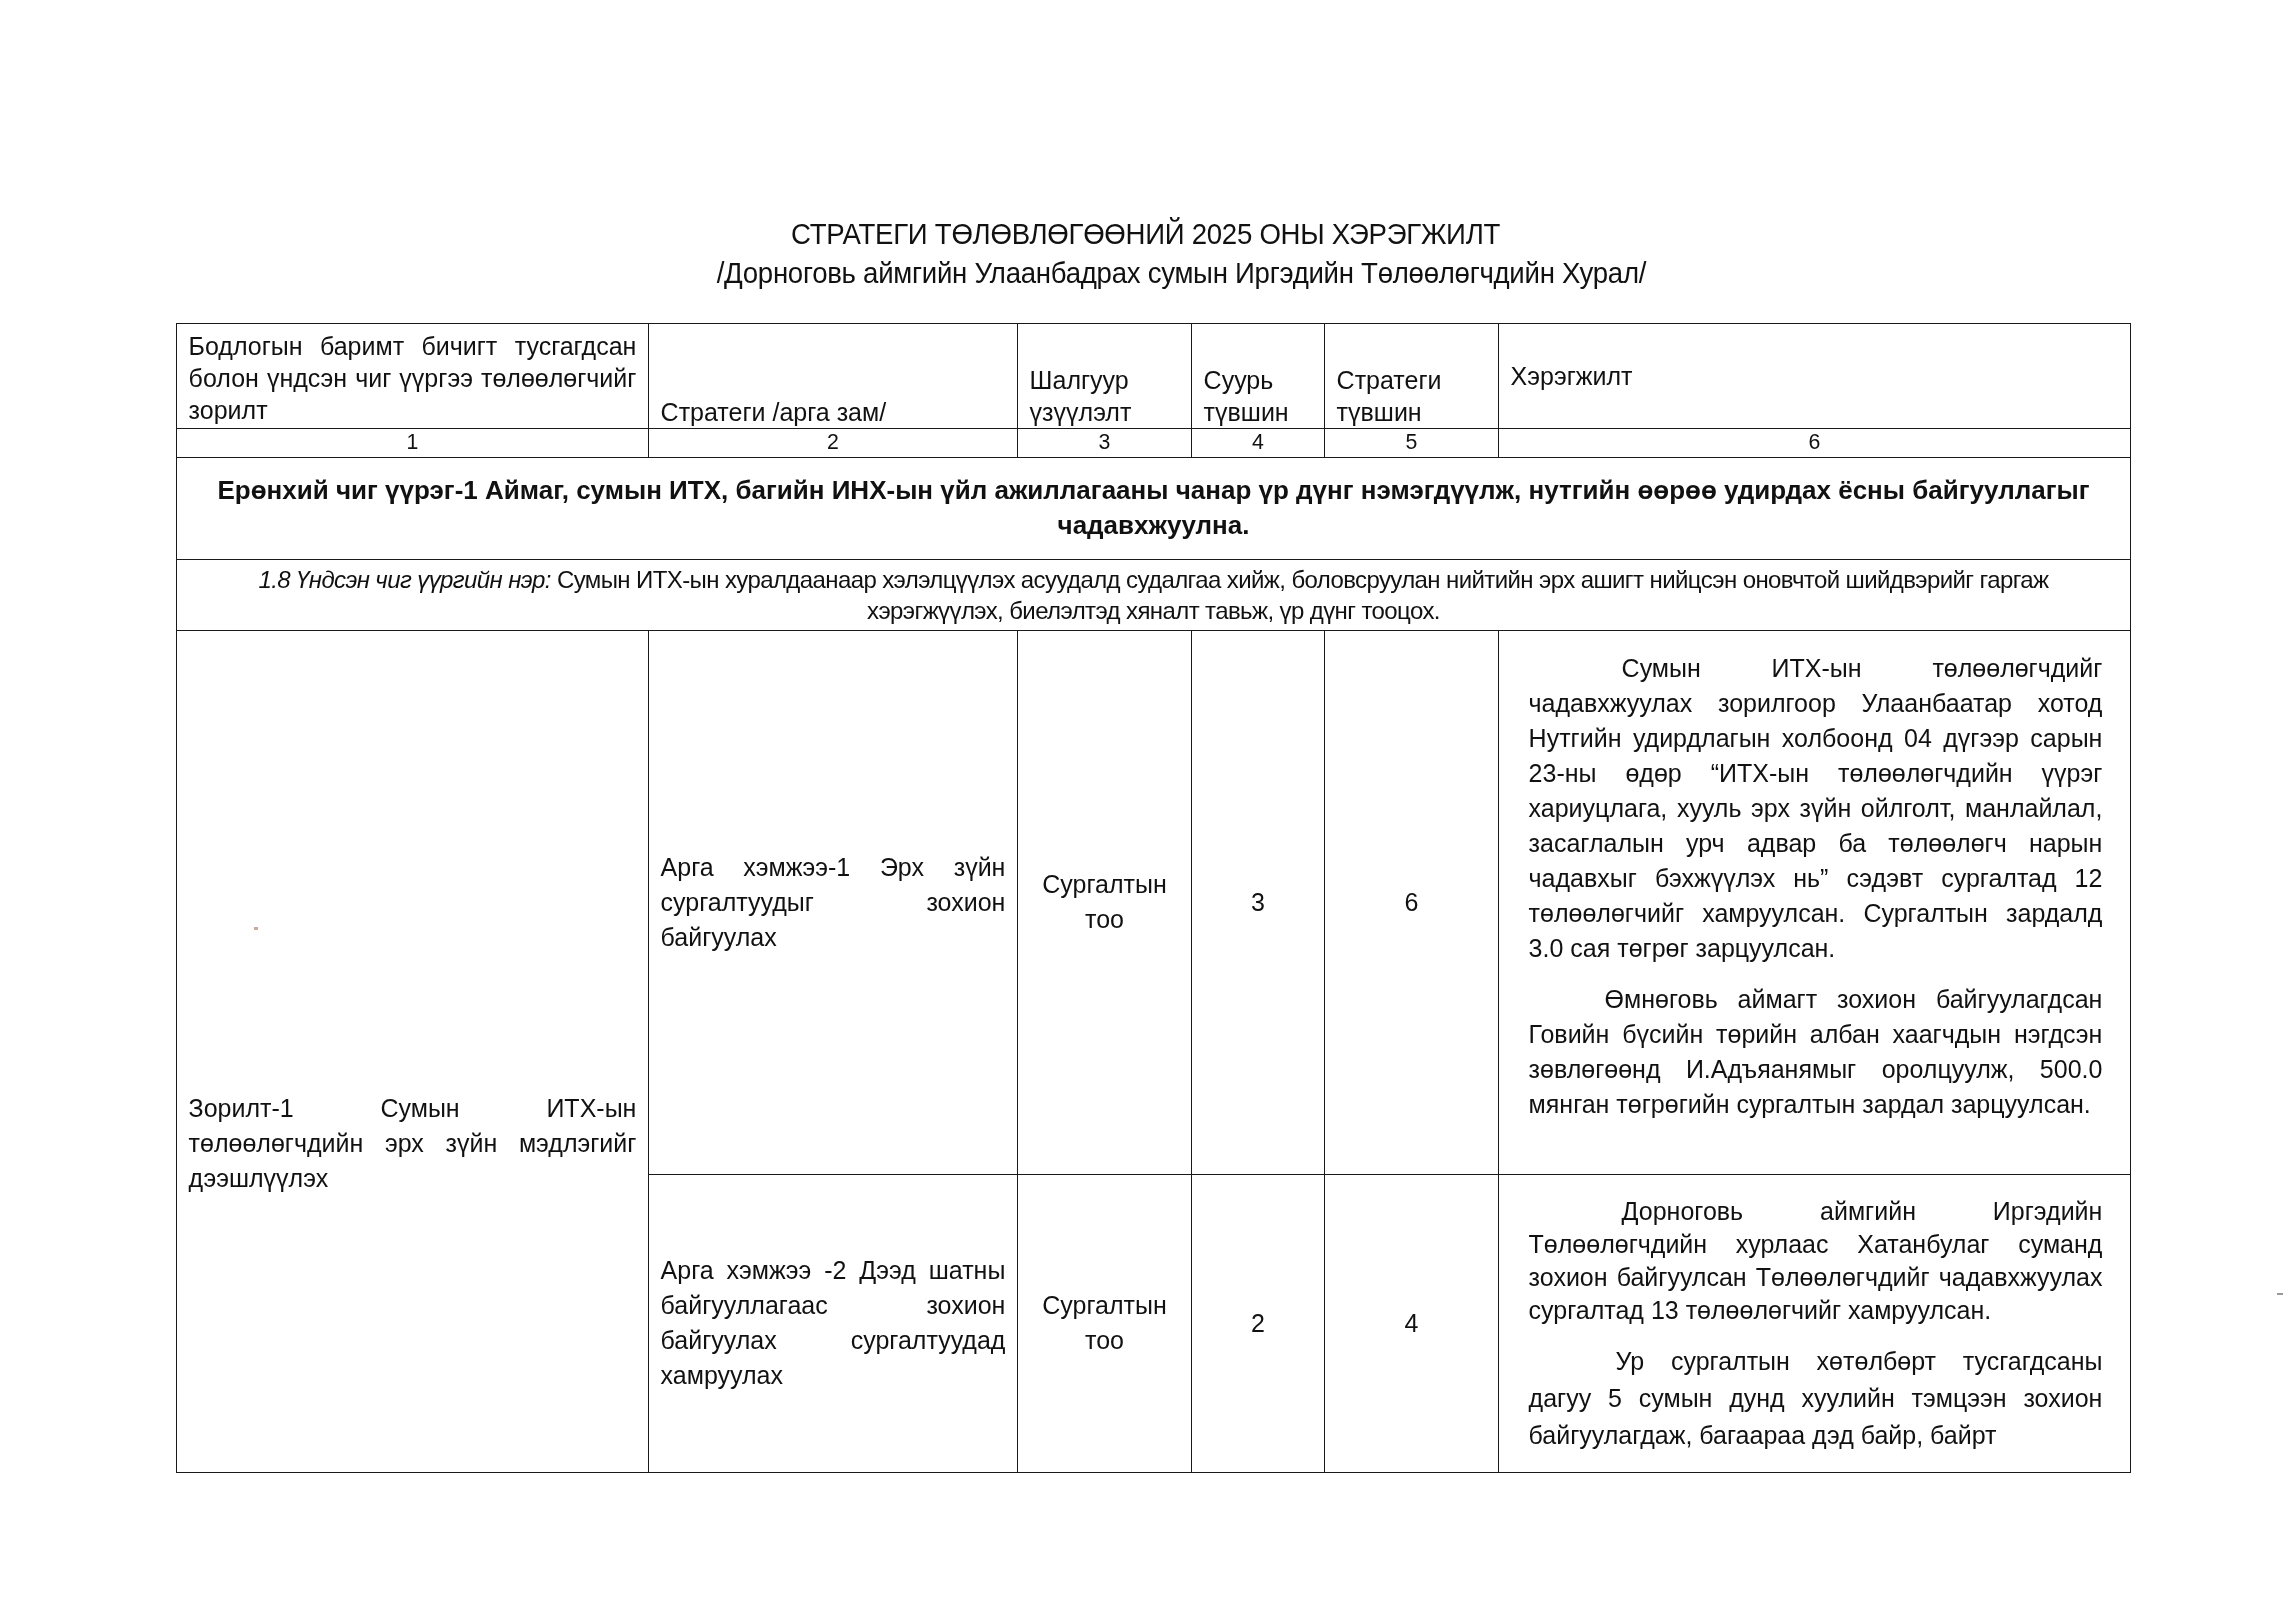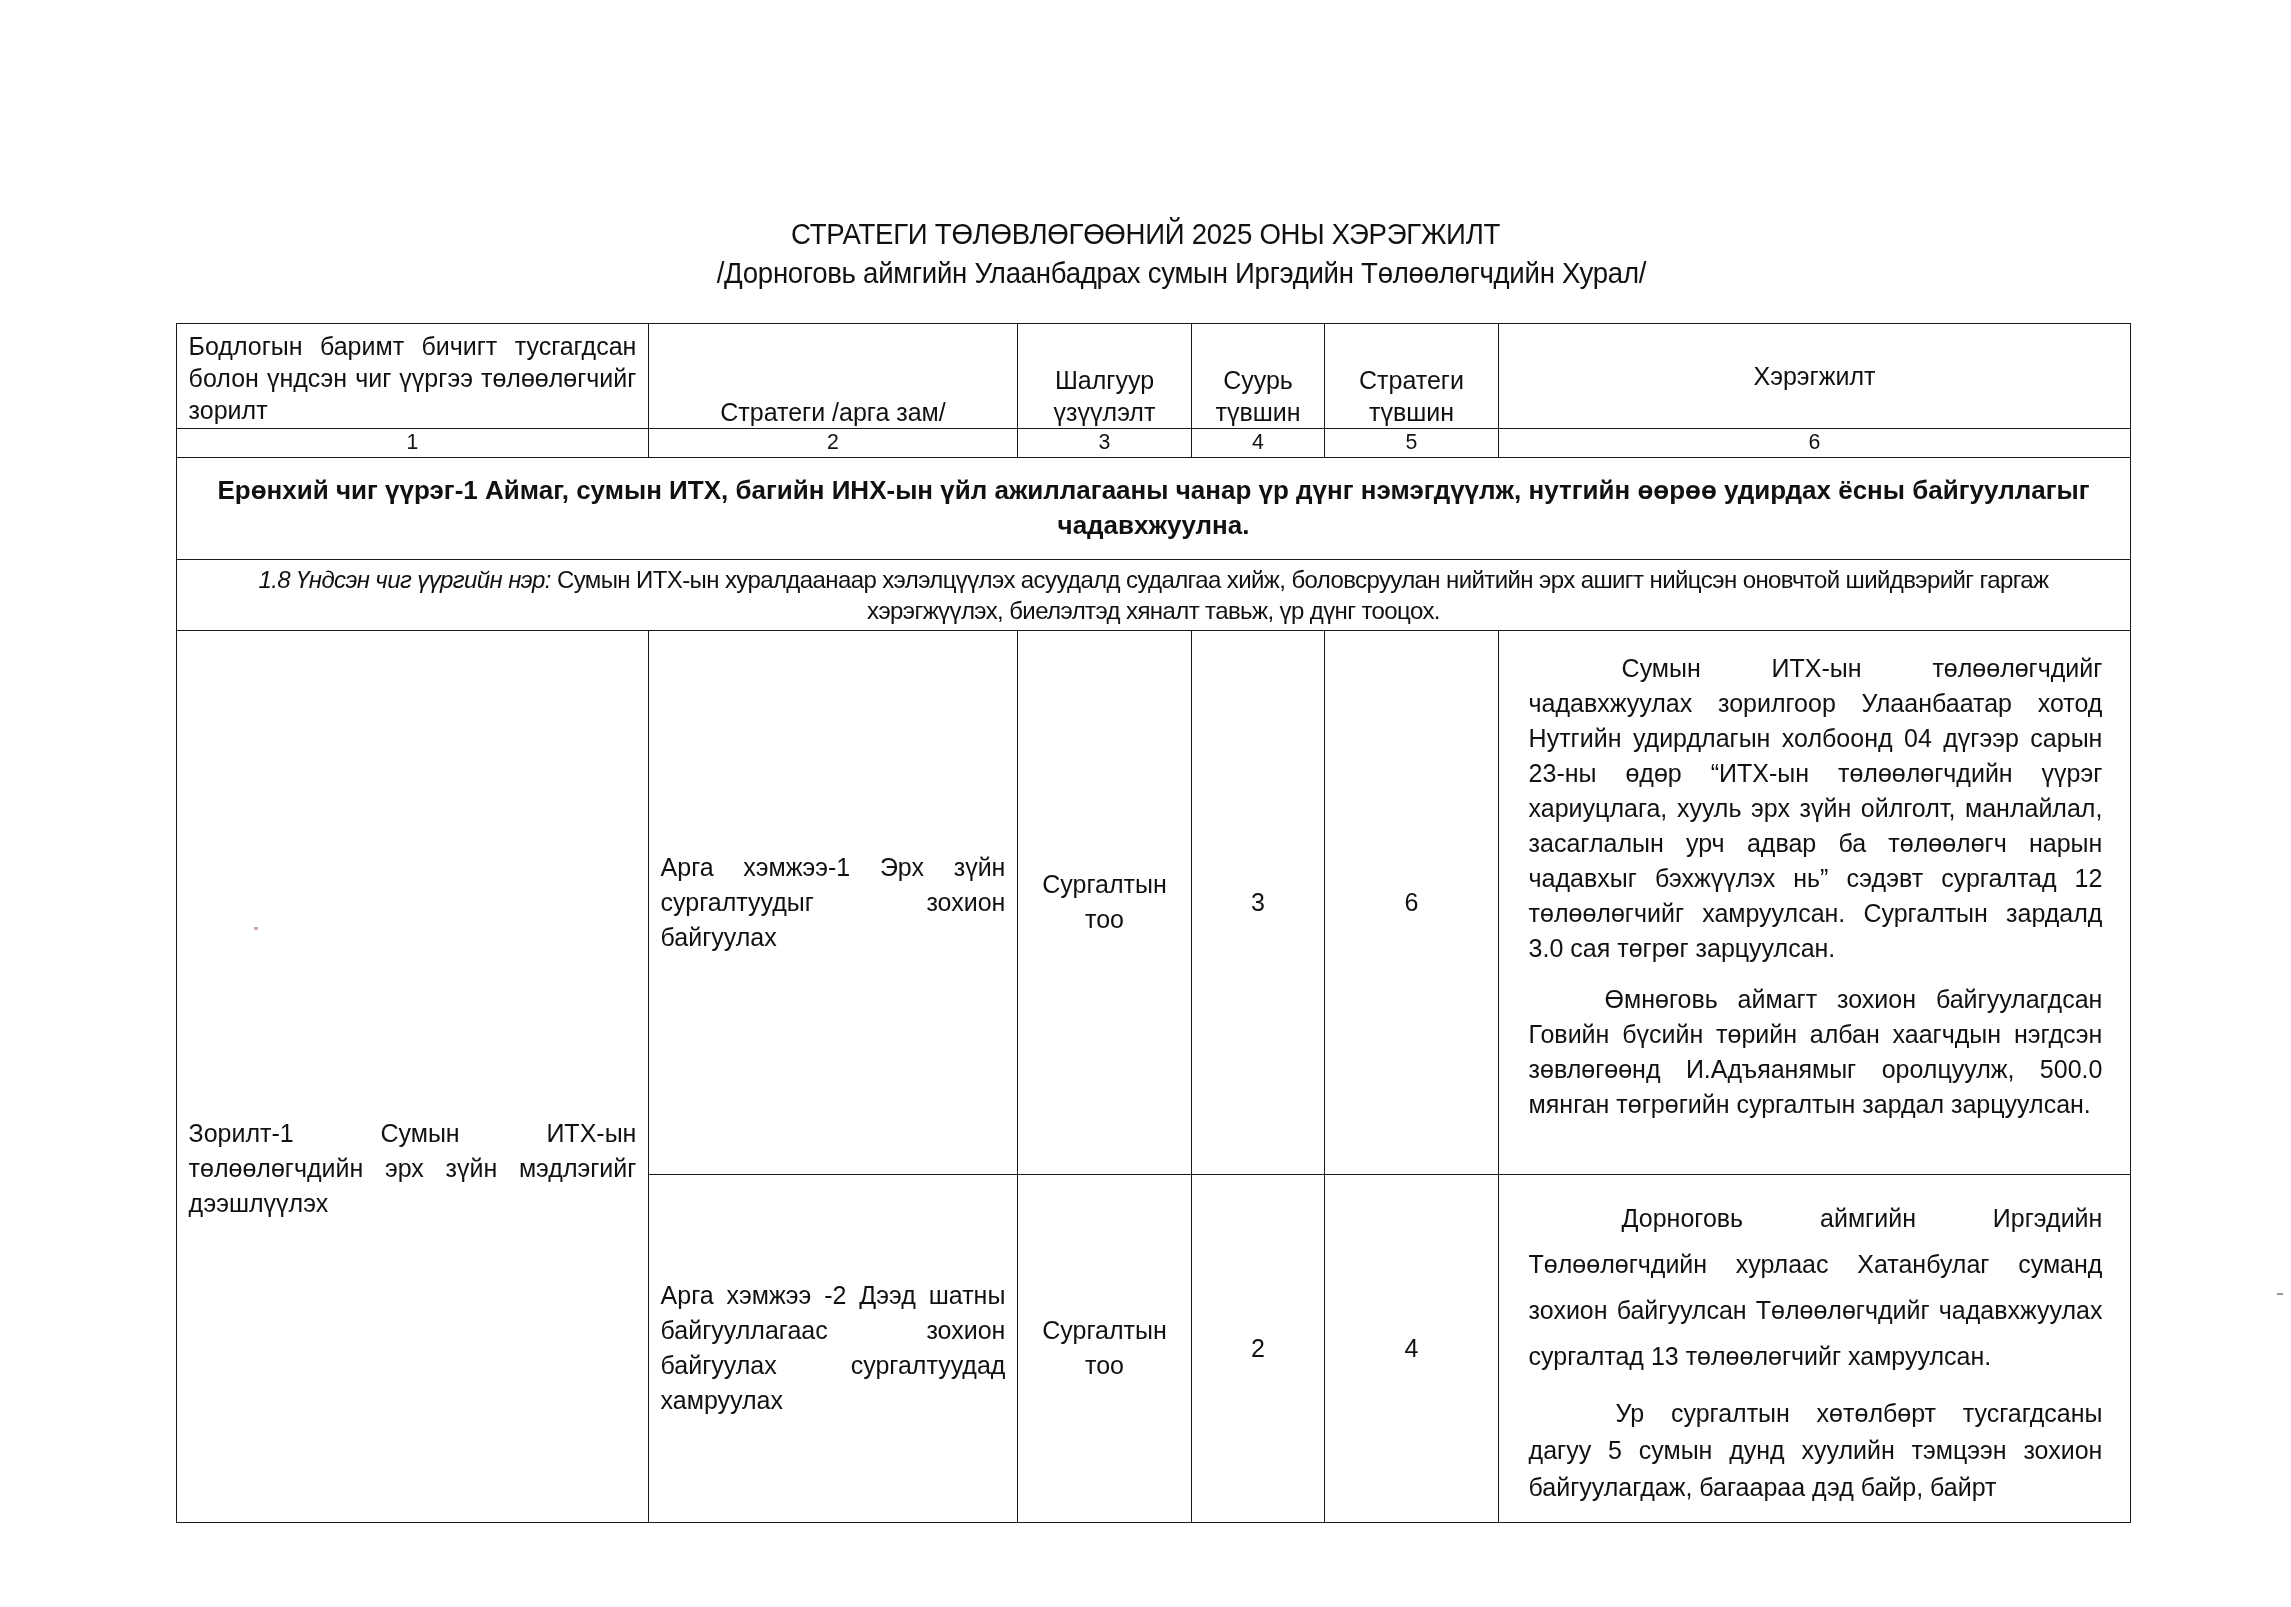--- a/index.html
+++ b/index.html
@@ -21,34 +21,34 @@
     border-collapse: collapse; table-layout: fixed;
     font-size: 25px; line-height: 35px;
   }
   table.plan td {
     border: 1.9px solid #1a1a1a; padding: 0 11.6px; vertical-align: middle;
   }
   .c1 { width: 472px; } .c2 { width: 369px; } .c3 { width: 174px; }
   .c4 { width: 133px; } .c5 { width: 174px; } .c6 { width: 632px; }
   .hdr td { height: 102px; }
   .hdr .left-hdr { text-align: justify; text-align-last: left; vertical-align: bottom; padding-bottom: 1.9px; line-height: 32px; }
-  .hdr .center { text-align: center; vertical-align: bottom; padding-bottom: 0px; line-height: 32px; }
+  .hdr .center { text-align: left; vertical-align: bottom; padding-bottom: 0px; line-height: 32px; }
   .num td { height: 28px; text-align: center; font-size: 21.3px; line-height: 25px; vertical-align: top; }
   .goal td { height: 101px; text-align: center; font-weight: bold; font-size: 26px; line-height: 35px; margin-left: 38px; }
   .task td { height: 70px; text-align: center; font-size: 24px; line-height: 31px; letter-spacing: -0.6px; }
   .task .task-lead { font-style: italic; }
   .objective { text-align: justify; text-align-last: left; padding-top: 184px !important; }
   .strategy { text-align: justify; text-align-last: left; padding: 0 11.6px; }
   .metric, .value { text-align: center; }
   .impl { text-align: justify; vertical-align: top !important; padding: 3.9px 11.6px 0 13.6px !important; }
   .impl p { margin: 16px; text-indent: 93px; }
   .impl p + p { text-indent: 76px; }
   .row1 td { height: 539px; }
   .row2 td { height: 293px; }
-  .row2 .impl p { line-height: 46px; }
+  .row2 .impl p { line-height: 33px; }
   .row2 .impl p + p { line-height: 37px; text-indent: 87px; }
   .scan-mark { position: absolute; width: 3.9px; height: 2.9px; background: #c9a9a0; left: 254px; top: 927px; }
   .scan-dash { position: absolute; width: 5.8px; height: 1.9px; background: #999; left: 2277px; top: 1293px; }
 </style>
 </head>
 <body>
 
 <div class="page-title">СТРАТЕГИ ТӨЛӨВЛӨГӨӨНИЙ 2025 ОНЫ ХЭРЭГЖИЛТ</div>
 <div class="page-subtitle">/Дорноговь аймгийн Улаанбадрах сумын Иргэдийн Төлөөлөгчдийн Хурал/</div>
 

